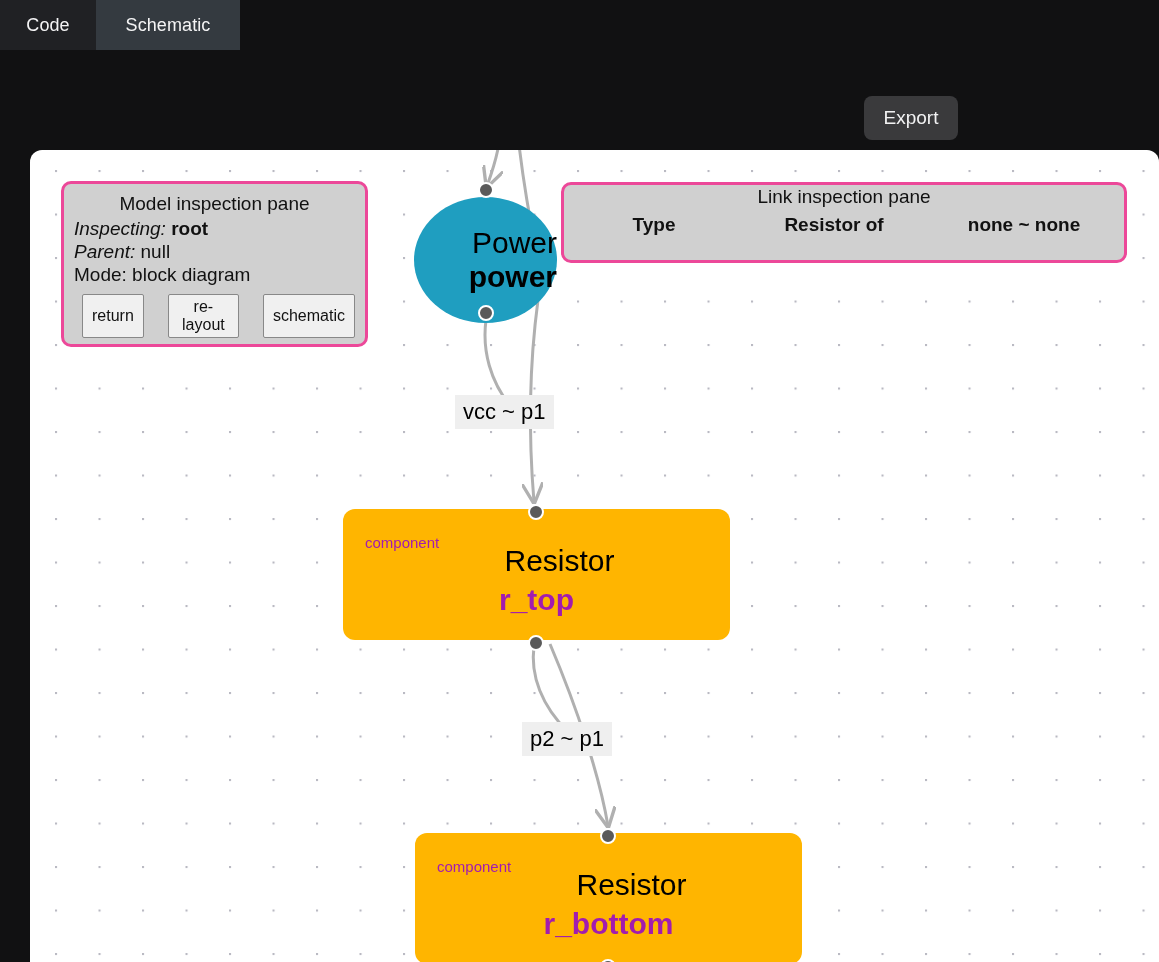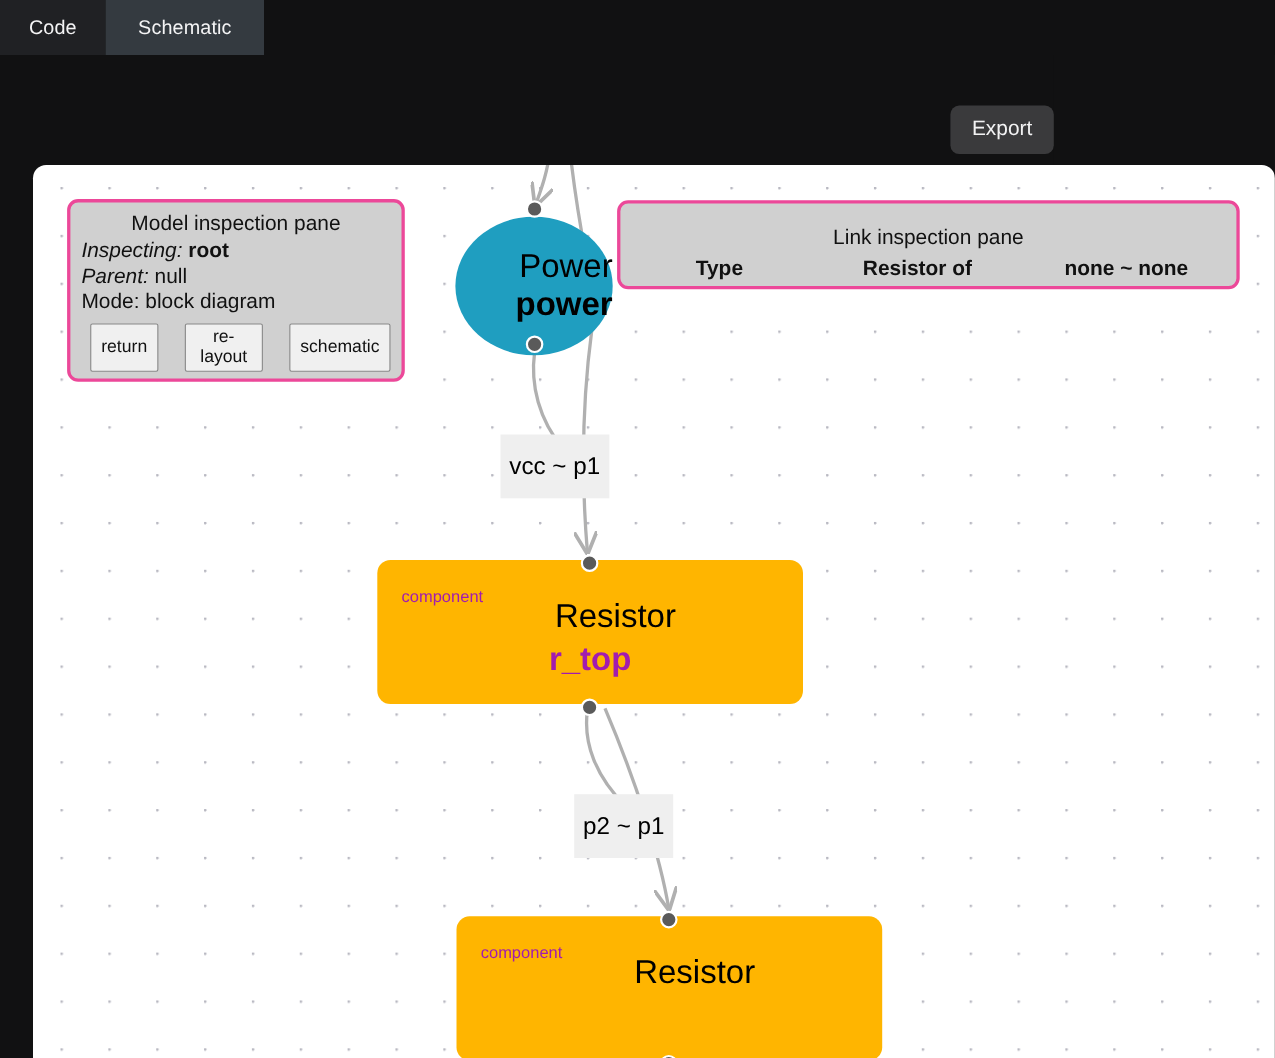--- a/index.html
+++ b/index.html
@@ -187,21 +187,21 @@
     box-sizing: border-box;
     cursor: pointer;
   }
 
   
   .edge-label {
     position: absolute;
     background: #efefef;
     color: #000;
     font-size: 22px;
-    padding: 16px 8px;
+    padding: 4px 8px;
     white-space: nowrap;
     cursor: pointer;
   }
   .label-vcc { left: 425px; top: 245px; }
   .label-p2 { left: 492px; top: 572px; }
 
   
   .pane {
     position: absolute;
     background: #d0d0d0;
@@ -248,21 +248,21 @@
     border: 1px solid #888;
     border-radius: 2px;
     padding: 3px 9px;
     cursor: pointer;
   }
   .pane-link {
     left: 531px;
     top: 32px;
     width: 566px;
     height: 81px;
-    padding: 20px 10px;
+    padding: 0 10px;
   }
   .pane-link .cols {
     display: flex;
     margin-top: 4px;
     font-size: 19px;
     font-weight: bold;
     color: #111;
   }
   .pane-link .col-type { width: 160px; text-align: center; }
   .pane-link .col-instance { width: 200px; text-align: center; }
@@ -330,20 +330,21 @@
         <div class="name">r_top</div>
       </div>
     </div>
     <div class="port" style="left:498px; top:354px;"></div>
     <div class="port" style="left:498px; top:485px;"></div>
 
     <div class="node node-rect node-rbottom">
       <div class="stereotype">component</div>
       <div class="center">
         <div class="type">Resistor</div>
+        <div class="name">r_bottom</div>
       </div>
     </div>
     <div class="port" style="left:570px; top:678px;"></div>
     <div class="port" style="left:570px; top:809px;"></div>
 
     <div class="edge-label label-vcc">vcc ~ p1</div>
     <div class="edge-label label-p2">p2 ~ p1</div>
 
     <div class="pane pane-model">
       <div class="pane-title">Model inspection pane</div>

